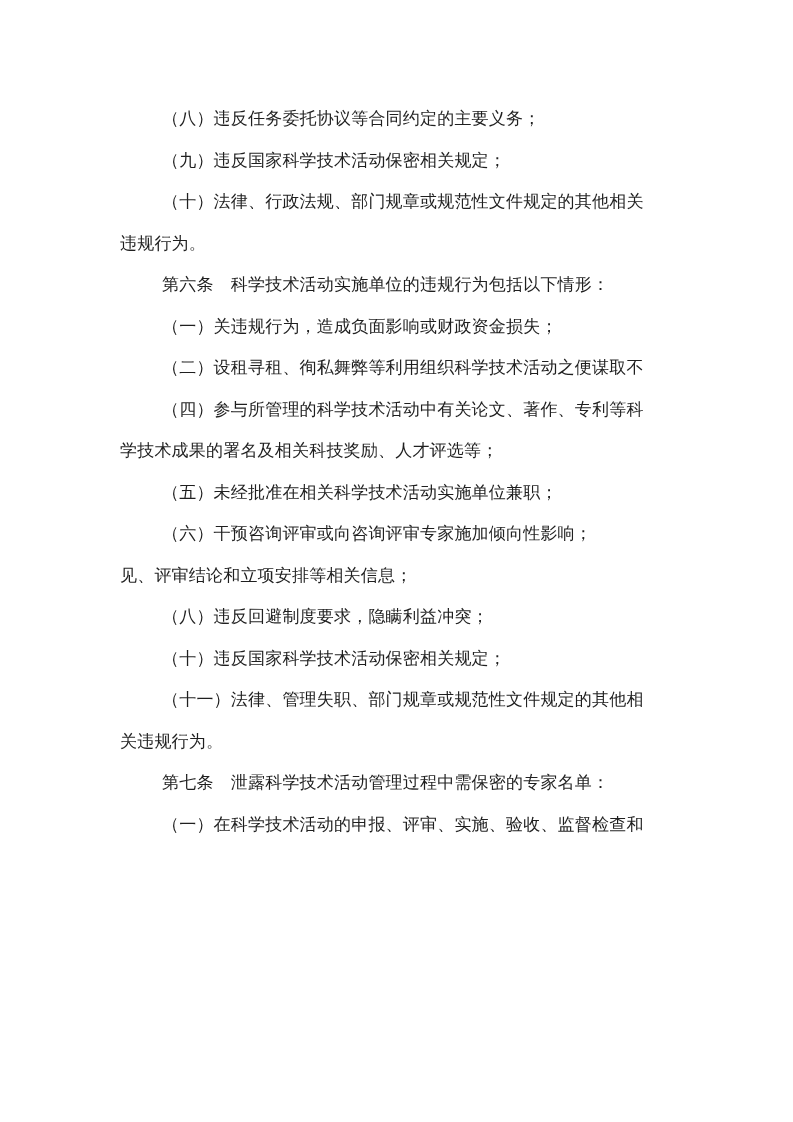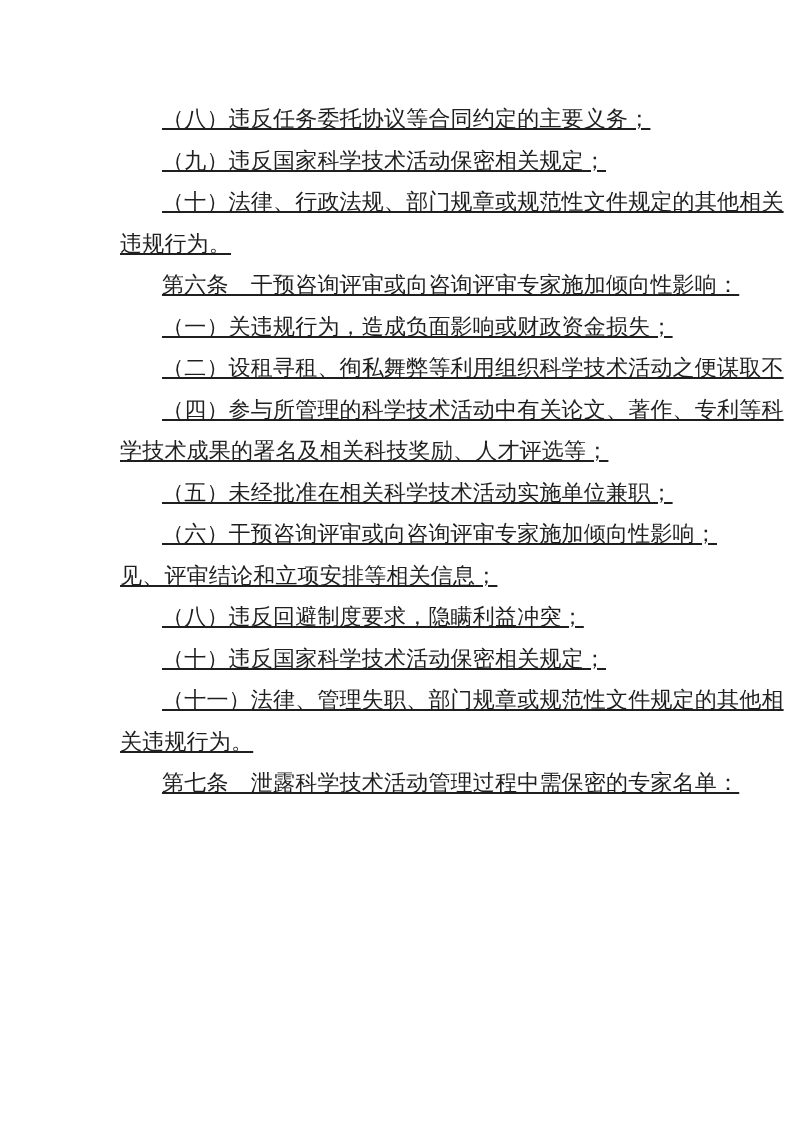--- a/index.html
+++ b/index.html
@@ -14,24 +14,23 @@
     background: #ffffff;
     overflow: hidden;
     font-family: "Liberation Serif", "DejaVu Serif", serif;
   }
   .text-block {
     position: absolute;
     left: 120px;
     top: 98px;
     width: 556px;
     color: #1f1f1f;
-    font-size: 22px;
+    font-size: 17px;
     line-height: 41.5px;
     letter-spacing: 0.2px;
-    text-decoration: underline;
   }
   p.para {
     margin: 0;
     padding: 0;
   }
   .line {
     display: block;
     white-space: nowrap;
   }
   .line.indent {
@@ -48,21 +47,21 @@
       <span class="line indent">（八）违反任务委托协议等合同约定的主要义务；</span>
     </p>
     <p class="para">
       <span class="line indent">（九）违反国家科学技术活动保密相关规定；</span>
     </p>
     <p class="para">
       <span class="line indent">（十）法律、行政法规、部门规章或规范性文件规定的其他相关</span>
       <span class="line">违规行为。</span>
     </p>
     <p class="para">
-      <span class="line indent">第六条　干预咨询评审或向咨询评审专家施加倾向性影响：</span>
+      <span class="line indent">第六条　科学技术活动实施单位的违规行为包括以下情形：</span>
     </p>
     <p class="para">
       <span class="line indent">（一）关违规行为，造成负面影响或财政资金损失；</span>
     </p>
     <p class="para">
       <span class="line indent">（二）设租寻租、徇私舞弊等利用组织科学技术活动之便谋取不</span>
     </p>
     <p class="para">
       <span class="line indent">（四）参与所管理的科学技术活动中有关论文、著作、专利等科</span>
       <span class="line">学技术成果的署名及相关科技奖励、人才评选等；</span>
@@ -82,15 +81,18 @@
     <p class="para">
       <span class="line indent">（十）违反国家科学技术活动保密相关规定；</span>
     </p>
     <p class="para">
       <span class="line indent">（十一）法律、管理失职、部门规章或规范性文件规定的其他相</span>
       <span class="line">关违规行为。</span>
     </p>
     <p class="para">
       <span class="line indent">第七条　泄露科学技术活动管理过程中需保密的专家名单：</span>
     </p>
+    <p class="para">
+      <span class="line indent">（一）在科学技术活动的申报、评审、实施、验收、监督检查和</span>
+    </p>
 
   </div>
 </div>
 
 </body></html>

